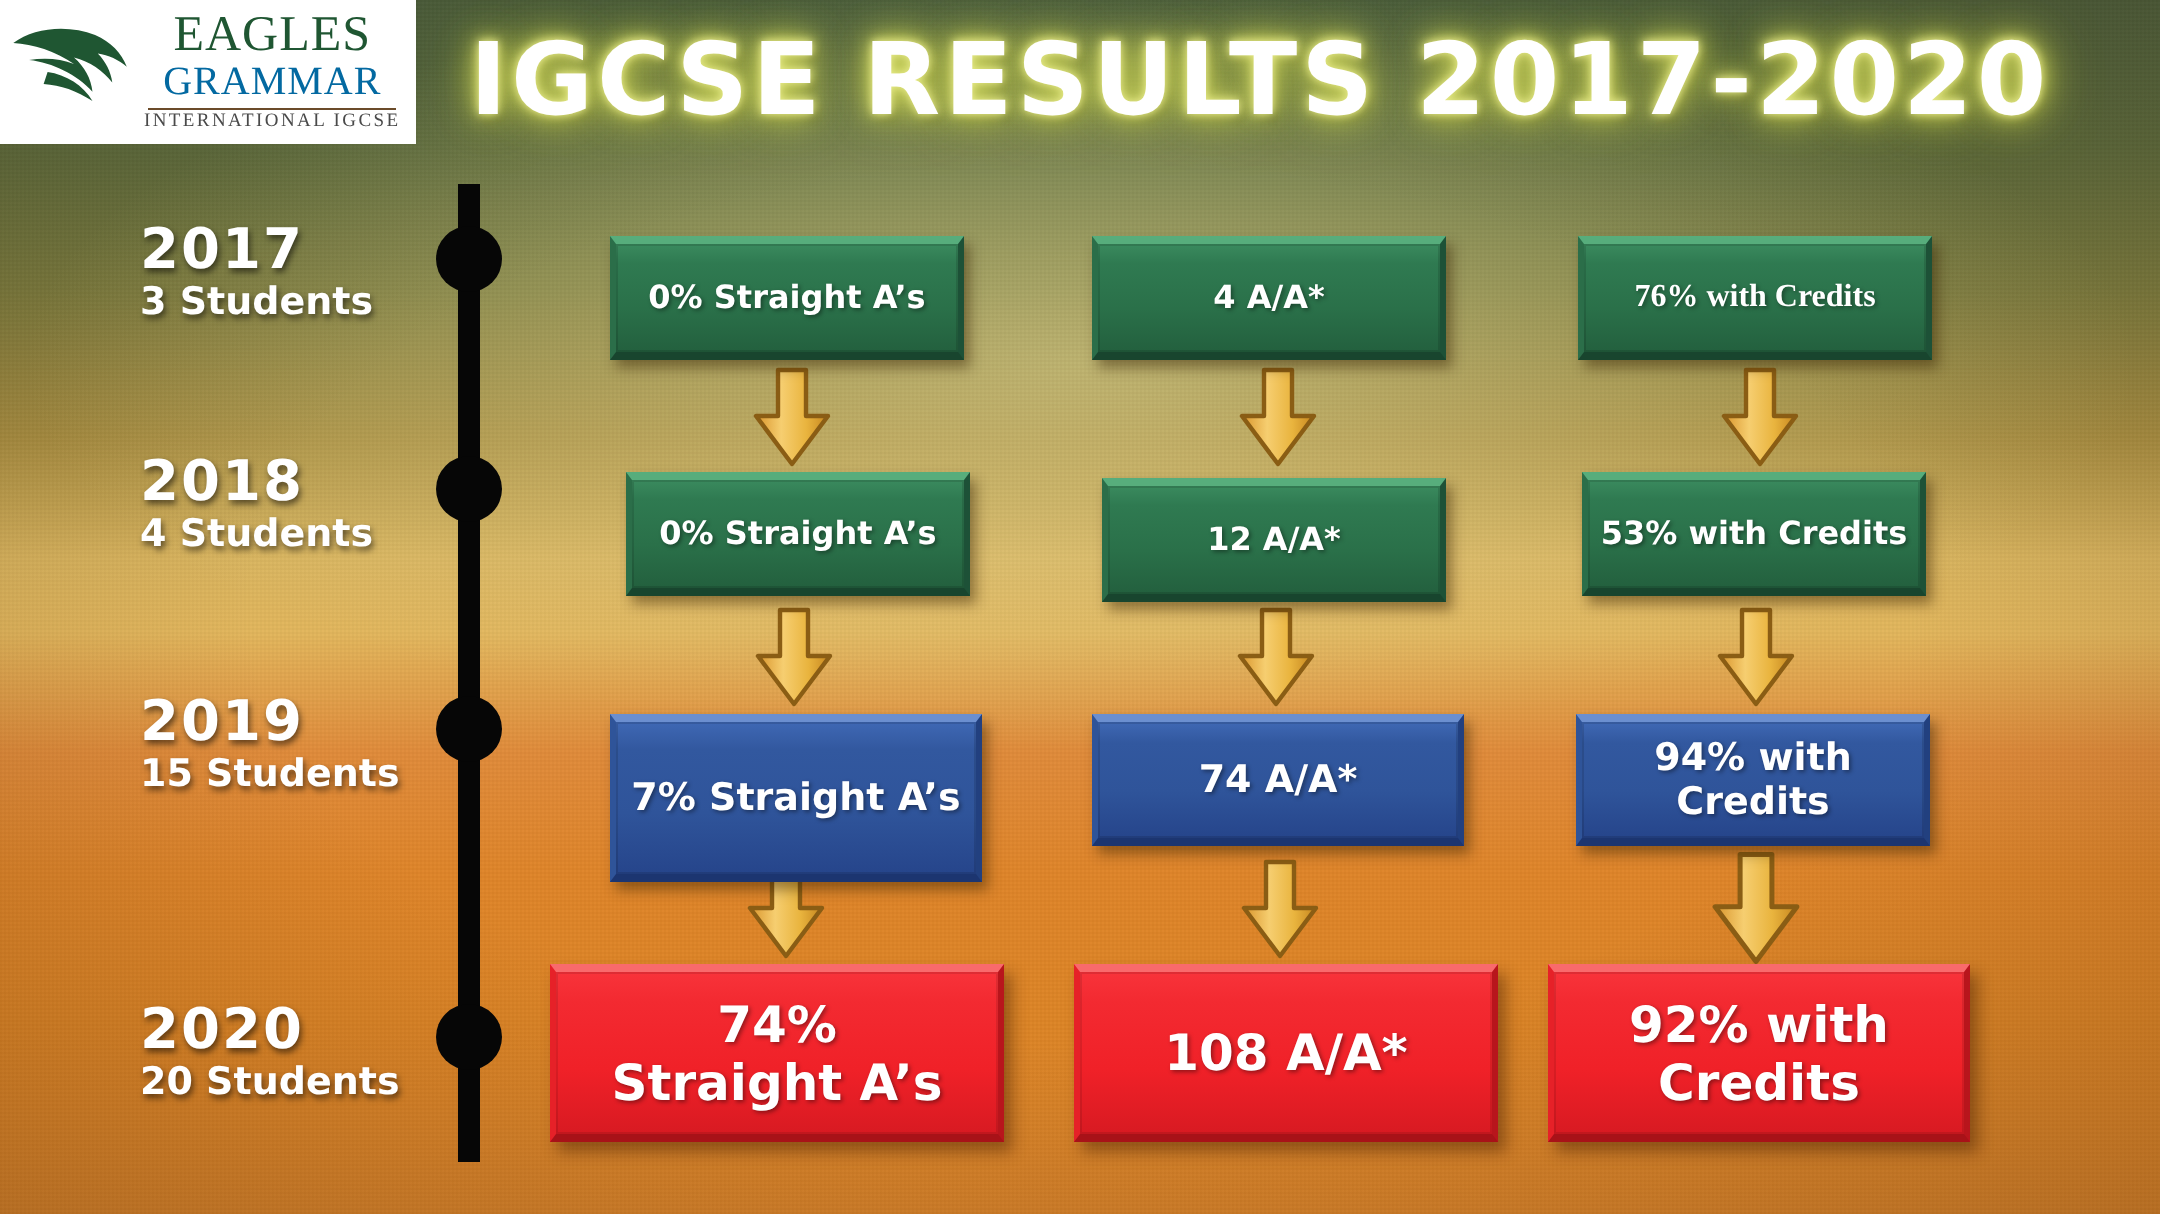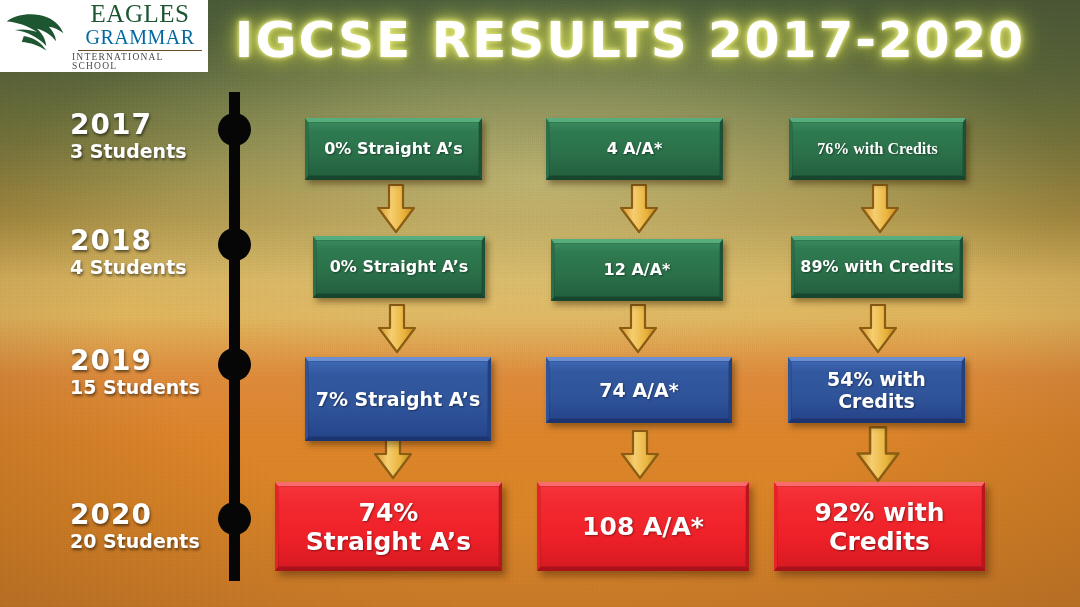--- a/index.html
+++ b/index.html
@@ -215,21 +215,21 @@
 
   <div id="logo">
     <svg class="bird" viewBox="0 0 100 84">
       <path fill="#1f5632" d="M4,20 C20,8 46,6 66,14 C78,19 86,28 90,38 C84,33 76,29 68,28 C74,34 78,42 79,50 C72,41 62,34 50,31 C58,38 63,47 64,57 C52,44 34,35 16,33 C28,31 40,32 50,36 C36,26 19,21 4,20 Z"></path>
       <path fill="#1f5632" d="M30,42 C44,44 57,52 64,64 C52,56 40,52 27,51 Z"></path>
     </svg>
     <div class="words">
       <div class="w1">EAGLES</div>
       <div class="w2">GRAMMAR</div>
       <div class="rule"></div>
-      <div class="w3">INTERNATIONAL SCHOOL</div>
+      <div class="w3">INTERNATIONAL IGCSE</div>
     </div>
   </div>
 
   <div id="title">IGCSE RESULTS 2017-2020</div>
 
   <div id="timeline-line"></div>
 
   <div class="timeline-dot" style="top:113px;"></div>
   <div class="timeline-dot" style="top:228px;"></div>
   <div class="timeline-dot" style="top:348px;"></div>
@@ -251,25 +251,25 @@
     <div class="year-num">2020</div>
     <div class="year-students">20 Students</div>
   </div>
 
   <div class="box green sz-sm" style="left:305px; top:118px; width:177px; height:62px;">0% Straight A’s</div>
   <div class="box green sz-sm" style="left:546px; top:118px; width:177px; height:62px;">4 A/A*</div>
   <div class="box green sz-sm" style="left:789px; top:118px; width:177px; height:62px;font-family:Liberation Serif, serif;">76% with Credits</div>
 
   <div class="box green sz-sm" style="left:313px; top:236px; width:172px; height:62px;">0% Straight A’s</div>
   <div class="box green sz-sm" style="left:551px; top:239px; width:172px; height:62px;">12 A/A*</div>
-  <div class="box green sz-sm" style="left:791px; top:236px; width:172px; height:62px;">89% with Credits</div>
+  <div class="box green sz-sm" style="left:791px; top:236px; width:172px; height:62px;">53% with Credits</div>
 
   <div class="box blue sz-md" style="left:305px; top:357px; width:186px; height:84px;">7% Straight A’s</div>
   <div class="box blue sz-md" style="left:546px; top:357px; width:186px; height:66px;">74 A/A*</div>
-  <div class="box blue sz-md" style="left:788px; top:357px; width:177px; height:66px;">54% with
+  <div class="box blue sz-md" style="left:788px; top:357px; width:177px; height:66px;">94% with
 Credits</div>
 
   <div class="box red sz-lg" style="left:275px; top:482px; width:227px; height:89px;">74%
 Straight A’s</div>
   <div class="box red sz-lg" style="left:537px; top:482px; width:212px; height:89px;">108 A/A*</div>
   <div class="box red sz-lg" style="left:774px; top:482px; width:211px; height:89px;">92% with
 Credits</div>
 
   <svg class="arrow" style="left:374px; top:183px;" width="44" height="51" viewBox="0 0 44 51">
     <defs>

